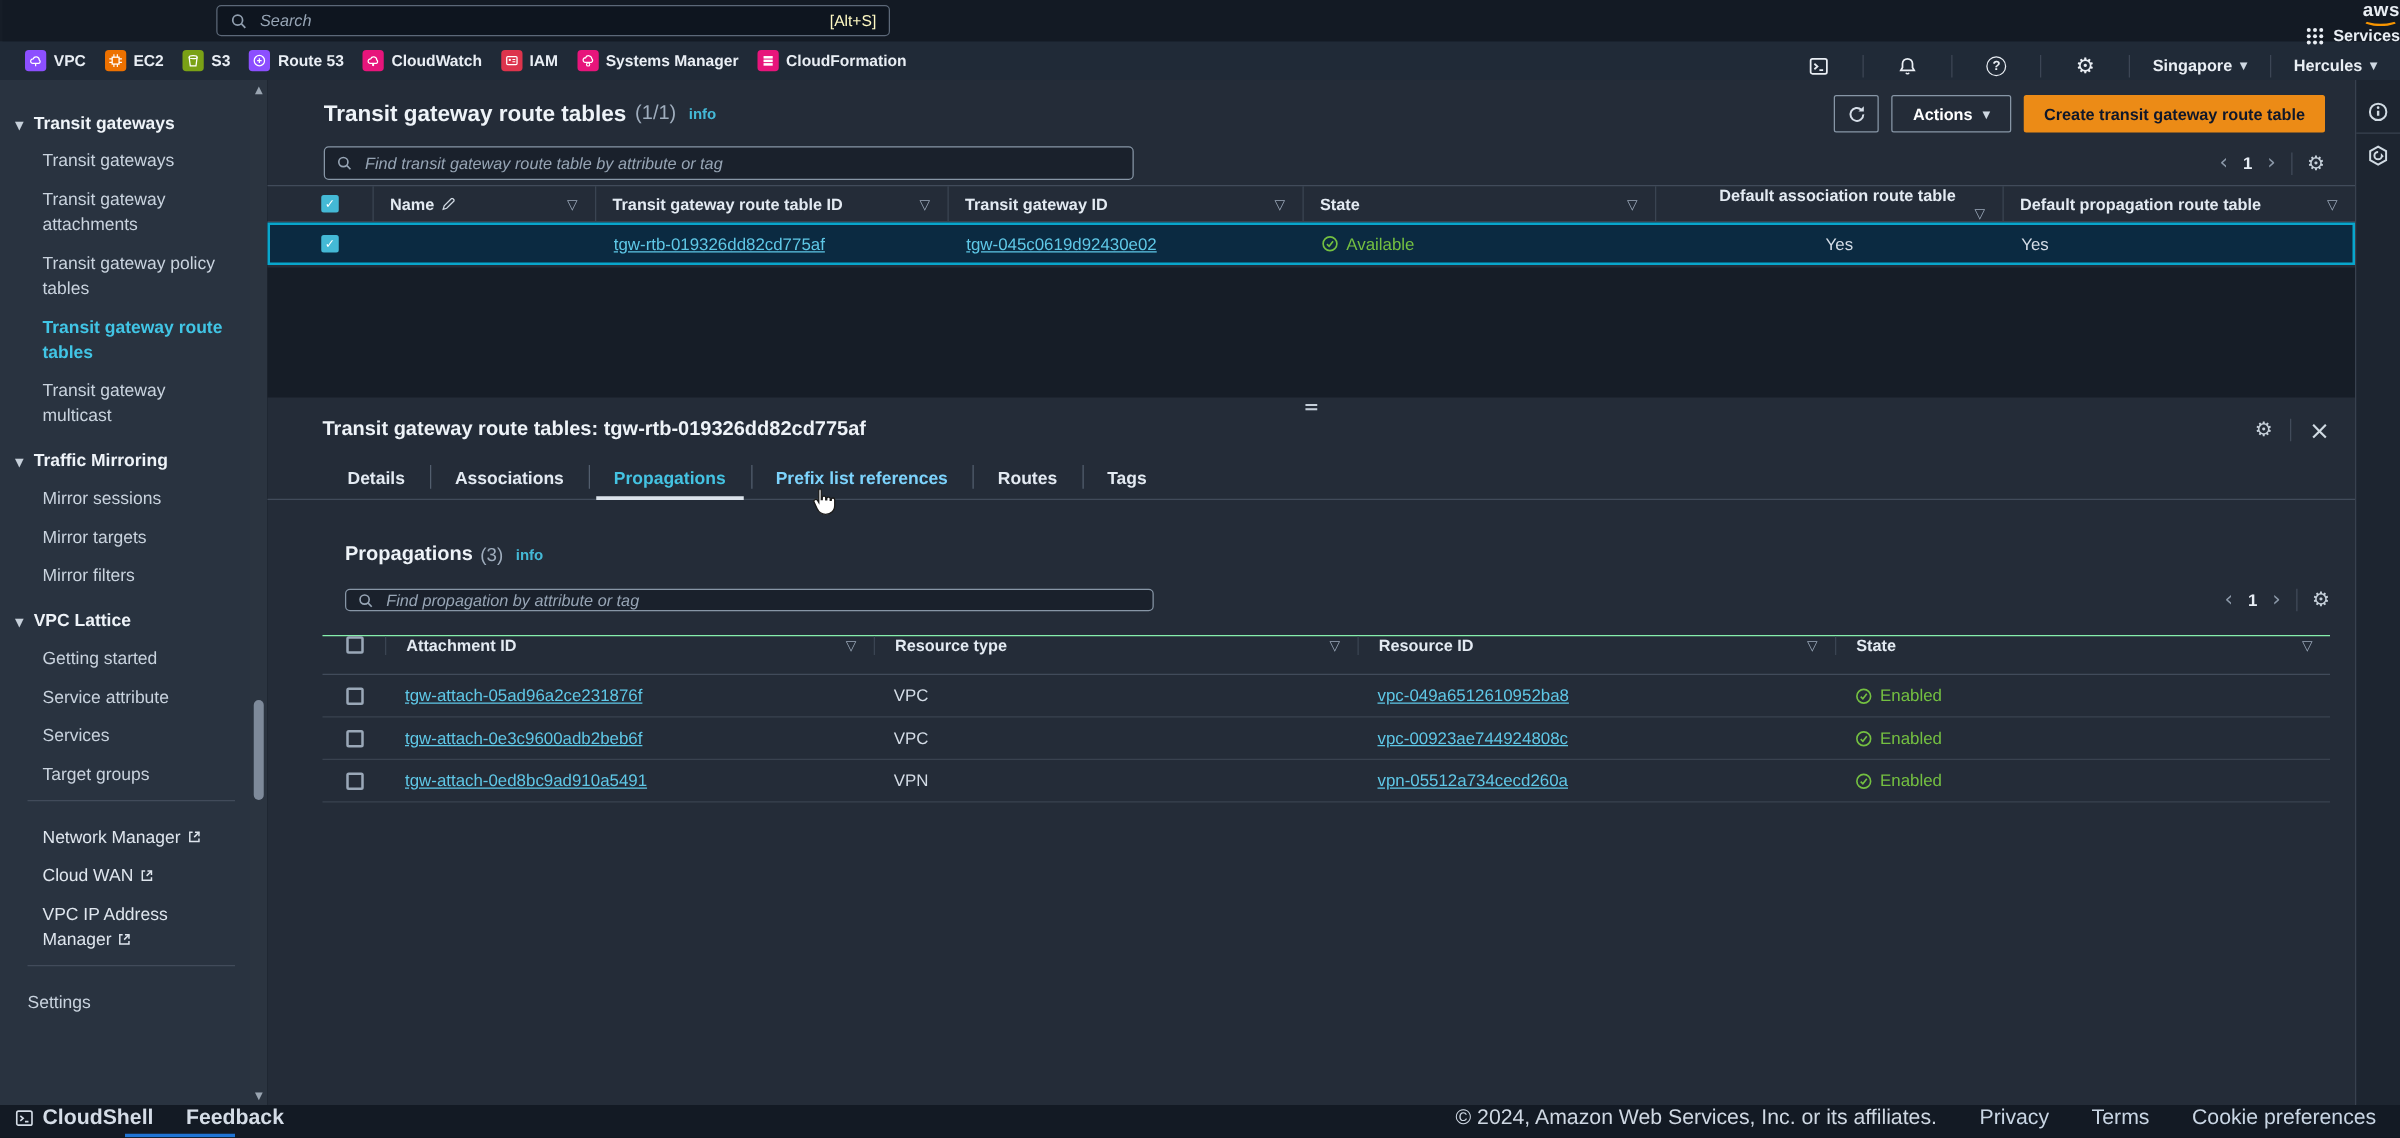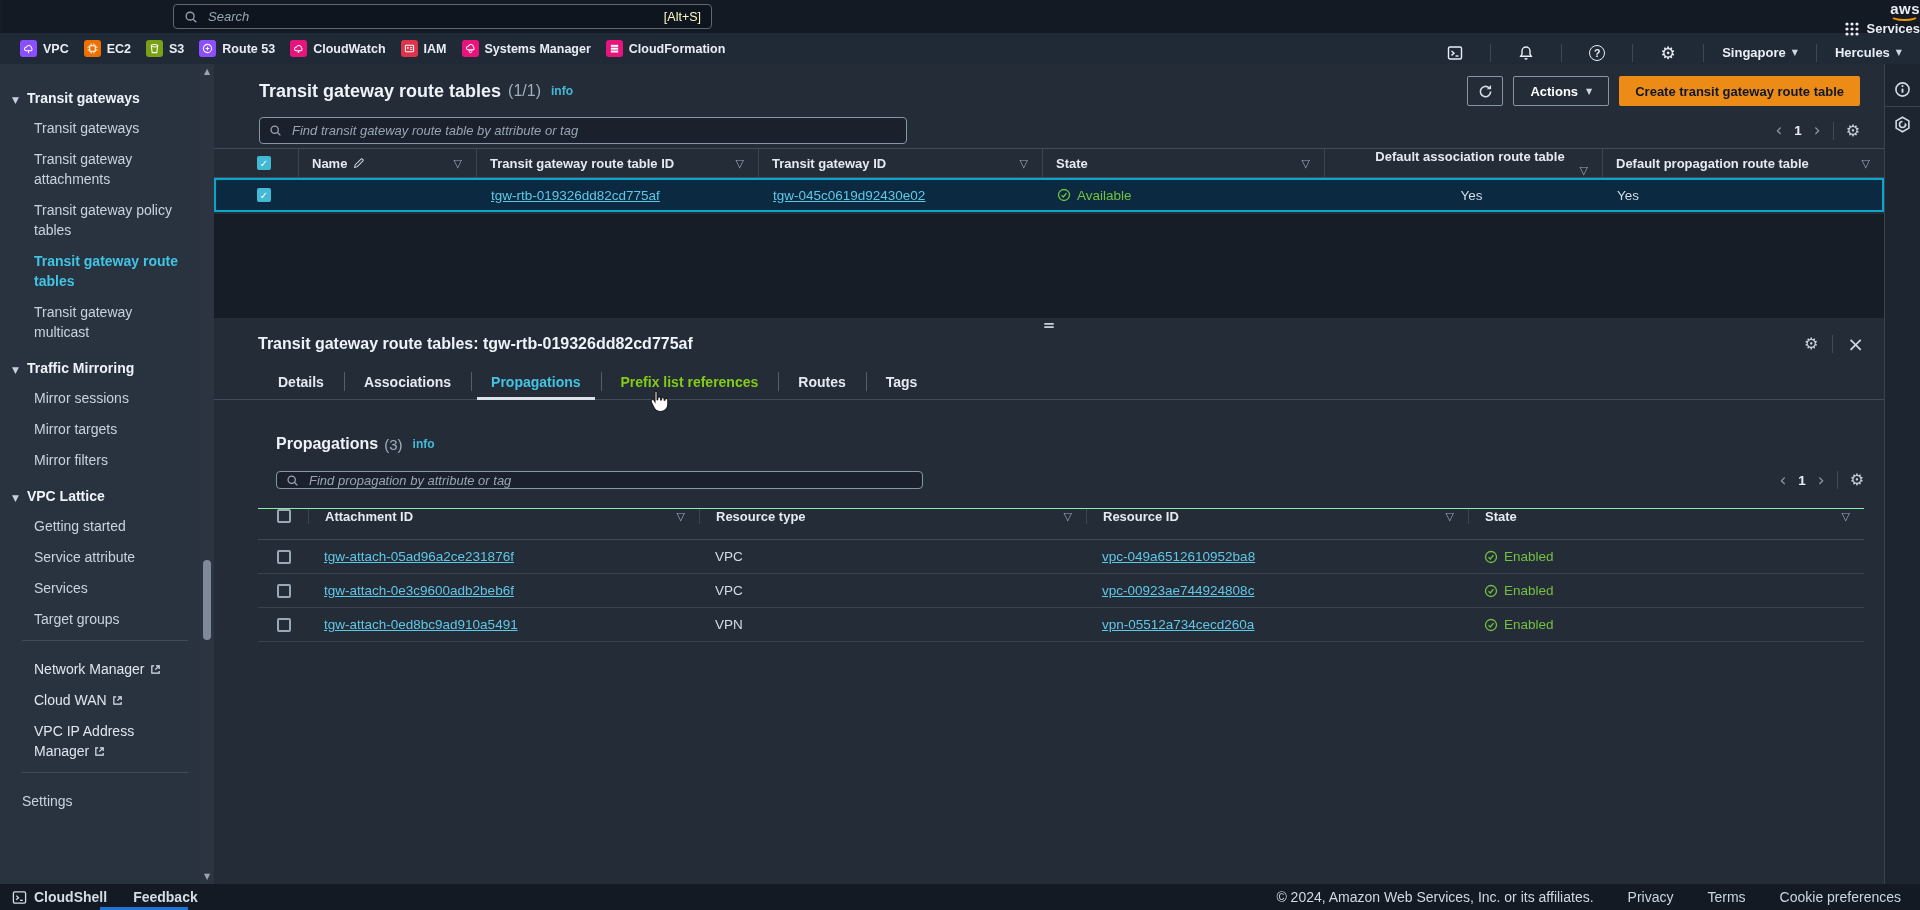--- a/index.html
+++ b/index.html
@@ -118,21 +118,21 @@
   .panel-icons{margin-left:auto;display:flex;align-items:center;gap:14px;color:#d1dbe3;}
   .panel-div{width:1px;height:18px;background:#414b5a;}
   .close-x{font-size:20px;cursor:pointer;line-height:1;}
 
   .tabs-wrap{display:flex;margin-top:10px;height:35px;border-bottom:1px solid #414b5a;padding-left:44px;}
   .tab{position:relative;display:flex;align-items:center;padding:0 20px;font-weight:bold;
        font-size:14px;color:#e3eaf2;cursor:pointer;}
   .tab+.tab::before{content:"";position:absolute;left:0;top:8px;bottom:8px;width:1px;background:#525e6e;}
   .tab.active{color:#44c3e2;}
   .tab.active::after{content:"";position:absolute;left:6px;right:6px;bottom:-1px;height:3px;background:#dbe2ea;}
-  .tab.hovered{color:#84cc16;}
+  .tab.hovered{color:#7dd3fc;}
 
   .prop{position:absolute;left:44px;right:20px;top:110px;}
   .prop-head{display:flex;align-items:center;height:32px;}
   .prop-title{font-size:16px;font-weight:bold;color:#eef3f8;margin-left:18px;}
   .prop-count{font-size:15px;color:#9fadbd;margin-left:6px;}
   .prop-tools{display:flex;align-items:center;margin-top:6px;height:28px;}
   .prop-tools .find-box{margin-left:18px;width:647px;height:18px;}
   .prop-table{margin-top:14px;}
   .pc0{width:50px;padding-left:19px!important;}
   .pc1{width:391px;}
@@ -146,21 +146,21 @@
   .p-row{display:flex;align-items:center;height:33px;font-size:13.5px;border-bottom:1px solid #39424f;}
   .p-row .td{padding-left:16px;}
 
   
   .rail{position:absolute;top:64px;bottom:26px;right:0;width:36px;background:#1d2530;border-left:1px solid #39424f;box-sizing:border-box;}
   .rail-icon{width:35px;height:34px;display:flex;align-items:center;justify-content:center;color:#d1dbe3;cursor:pointer;}
   .rail-div{height:1px;background:#39424f;}
 
   
   .footer{position:absolute;bottom:0;left:0;right:0;height:26px;background:#131a24;
-       display:flex;align-items:center;font-size:14px;color:#d4dce6;z-index:5;}
+       display:flex;align-items:flex-start;font-size:17px;color:#d4dce6;z-index:5;}
   .ft-cloudshell{display:flex;align-items:center;gap:7px;margin-left:12px;font-weight:bold;cursor:pointer;}
   .ft-feedback{margin-left:26px;font-weight:bold;cursor:pointer;}
   .ft-right{margin-left:auto;display:flex;align-items:center;gap:34px;margin-right:19px;}
   .ft-copy{color:#cfd8e3;}
   .ft-link{color:#c9d6e4;cursor:pointer;}
   .feedback-bar{position:absolute;left:100px;bottom:0;width:88px;height:3px;background:#2074d5;}
 
   .cursor{position:absolute;left:648px;top:388px;z-index:50;pointer-events:none;}
 </style>
 </head>

